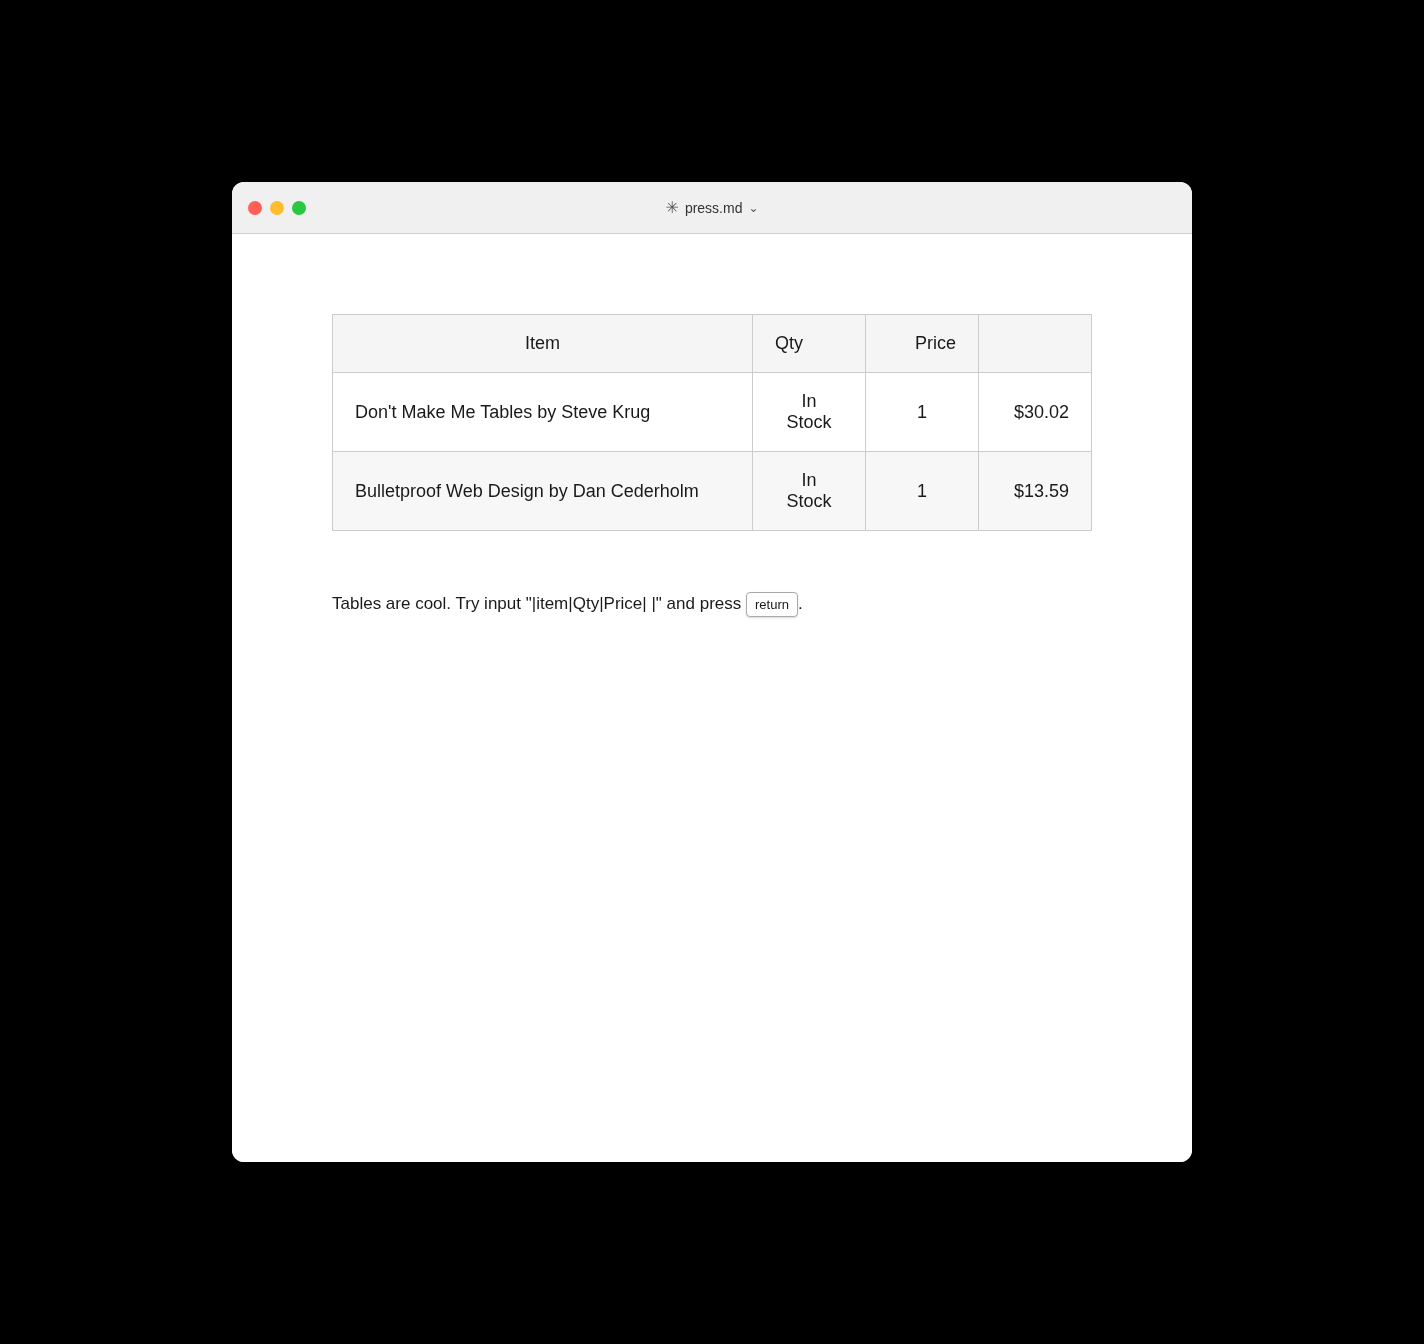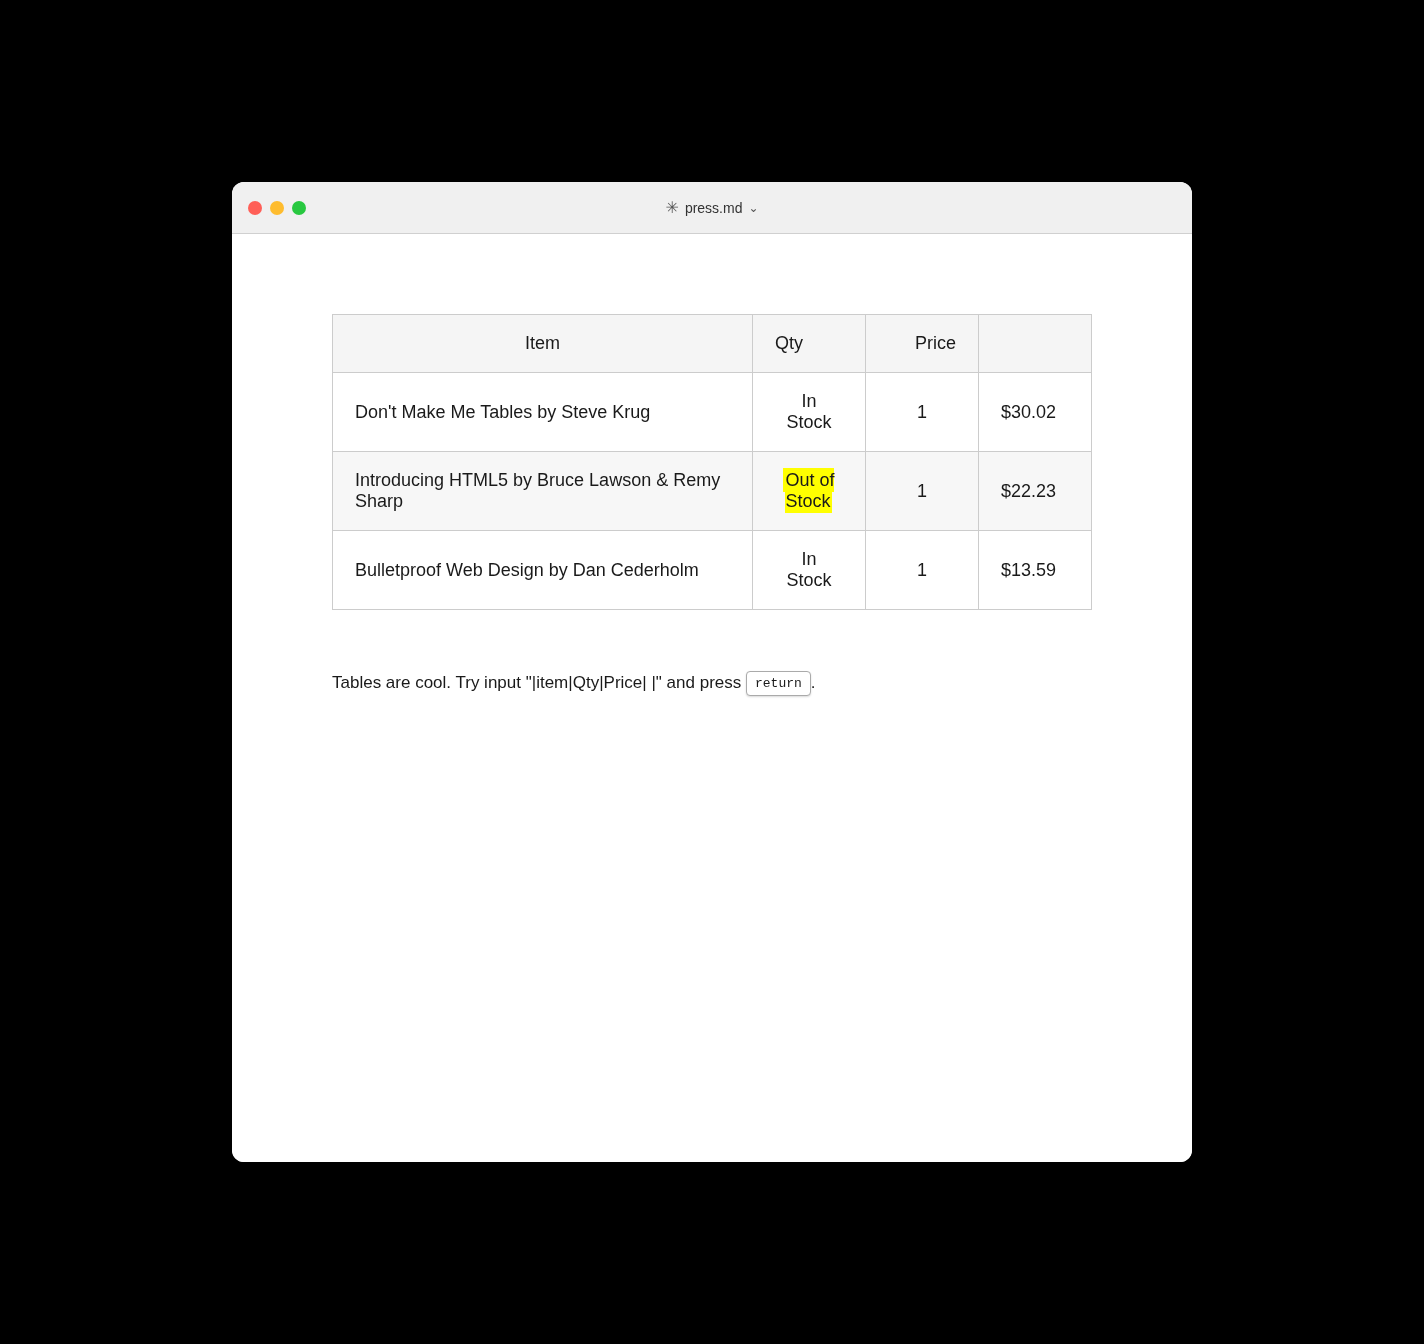--- a/index.html
+++ b/index.html
@@ -136,36 +136,37 @@
     .col-extra {
       width: 14%;
       text-align: center;
     }
 
     td.qty-cell {
       text-align: center;
     }
 
     td.price-cell {
+      text-align: right;
     }
 
     .highlight-yellow {
       background-color: #ffff00;
       padding: 2px 2px;
     }
 
     .footer-text {
       font-size: 17px;
       color: #1a1a1a;
       line-height: 1.5;
     }
 
     .kbd {
       display: inline-block;
-      font-family: Liberation Mono, monospace;
+      font-family: Liberation Sans, sans-serif;
       font-size: 13px;
       background: #fff;
       border: 1px solid #aaa;
       border-radius: 4px;
       padding: 2px 8px;
       box-shadow: 0 1px 2px rgba(0,0,0,0.15);
       vertical-align: middle;
     }
   </style>
 </head>
@@ -196,26 +197,20 @@
         </tr>
       </thead>
       <tbody id="table-body">
       <tr>
             <td>Don't Make Me Tables by Steve Krug</td>
             <td class="qty-cell">In<br>Stock</td>
             <td class="qty-cell">1</td>
             <td class="price-cell">$30.02</td>
           </tr>
           <tr>
-            <td>Introducing HTML5 by Bruce Lawson &amp; Remy Sharp</td>
-            <td class="qty-cell"><span class="highlight-yellow">Out of<br>Stock</span></td>
-            <td class="qty-cell">1</td>
-            <td class="price-cell">$22.23</td>
-          </tr>
-          <tr>
             <td>Bulletproof Web Design by Dan Cederholm</td>
             <td class="qty-cell">In<br>Stock</td>
             <td class="qty-cell">1</td>
             <td class="price-cell">$13.59</td>
           </tr>
         </tbody>
     </table>
 
     <p class="footer-text">
       <span>Tables are cool. Try input "|item|Qty|Price|  |" and press</span>

